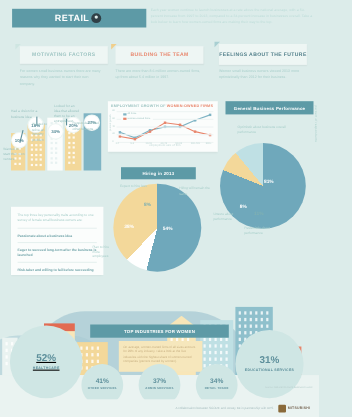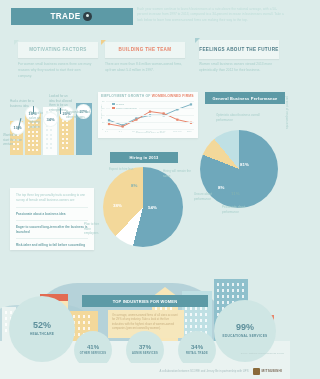--- a/index.html
+++ b/index.html
@@ -106,21 +106,21 @@
   .note{position:absolute;left:108px;top:310px;width:76px;height:28px;background:#f6e7bc;
     padding:3px 4px;box-sizing:border-box;font-size:2.8px;line-height:1.6;color:#cbb municipal;}
   .note{color:#c9b183;}
   .circ{position:absolute;border-radius:50%;background:#cfe6e4;display:flex;flex-direction:column;
     align-items:center;justify-content:center;text-align:center;}
   .circ .n{font-size:9px;font-weight:bold;color:#5d8f9b;line-height:1;}
   .circ .s{font-size:3.2px;font-weight:bold;color:#5d8f9b;letter-spacing:.25px;line-height:1.3;
     margin-top:2px;}
   .circ.sm .n{font-size:6px;}
   .circ.sm .s{font-size:2.6px;}
-  .big1{left:9px;top:296px;width:66px;height:66px;}
+  .big1{left:9px;top:296px;width:66px;height:66px;text-decoration:underline;}
   .big2{left:214px;top:300px;width:62px;height:62px;}
   .sm1{left:74px;top:331px;width:38px;height:38px;}
   .sm2{left:126px;top:331px;width:38px;height:38px;}
   .sm3{left:178px;top:331px;width:38px;height:38px;}
 
   
   .foot{position:absolute;left:0;bottom:0;width:290px;height:16px;background:#eaf3f1;
     display:flex;align-items:center;justify-content:flex-end;padding-right:8px;box-sizing:border-box;}
   .foot .ft{font-size:2.8px;color:#a9bfc0;margin-right:4px;}
   .logo{display:flex;align-items:center;gap:2px;}
@@ -128,21 +128,21 @@
   .logotx{font-size:3.2px;font-weight:bold;color:#7a6a58;letter-spacing:.2px;}
   .src{position:absolute;right:6px;top:352px;font-size:2.2px;color:#b9cfcd;}
 </style>
 </head>
 <body>
 
 <div id="page">
 
   <div class="hdr">
     <div class="titlebar">
-      <span class="t">TRADE</span>
+      <span class="t">RETAIL</span>
       <span class="dot"></span>
     </div>
     <div class="intro">Each year women continue to launch businesses at a rate above the national average, with a 50-percent increase from 1997 to 2013, compared to a 34-percent increase in businesses overall. Take a look below to learn how women-owned firms are making their way to the top.</div>
   </div>
 
   <div class="corner c1"></div>
   <div class="tab tab1">
     <span class="lbl">MOTIVATING FACTORS</span>
   </div>
   <div class="tabtext tt1">For women small business owners there are many reasons why they wanted to start their own company.</div>
@@ -570,21 +570,21 @@
   </div>
   <div class="circ sm sm2">
     <div class="n">37%</div>
     <div class="s">ADMIN SERVICES</div>
   </div>
   <div class="circ sm sm3">
     <div class="n">34%</div>
     <div class="s">RETAIL TRADE</div>
   </div>
   <div class="circ big2">
-    <div class="n">99%</div>
+    <div class="n">31%</div>
     <div class="s">EDUCATIONAL SERVICES</div>
   </div>
   <div class="src">Source: National Women's Business Council</div>
 
   <div class="foot">
     <span class="ft">A collaboration between SCORE and Jersey Be in partnership with UPS</span>
     <span class="logo">
       <span class="logobox"></span>
       <span class="logotx">MITSUBISHI</span>
     </span>

